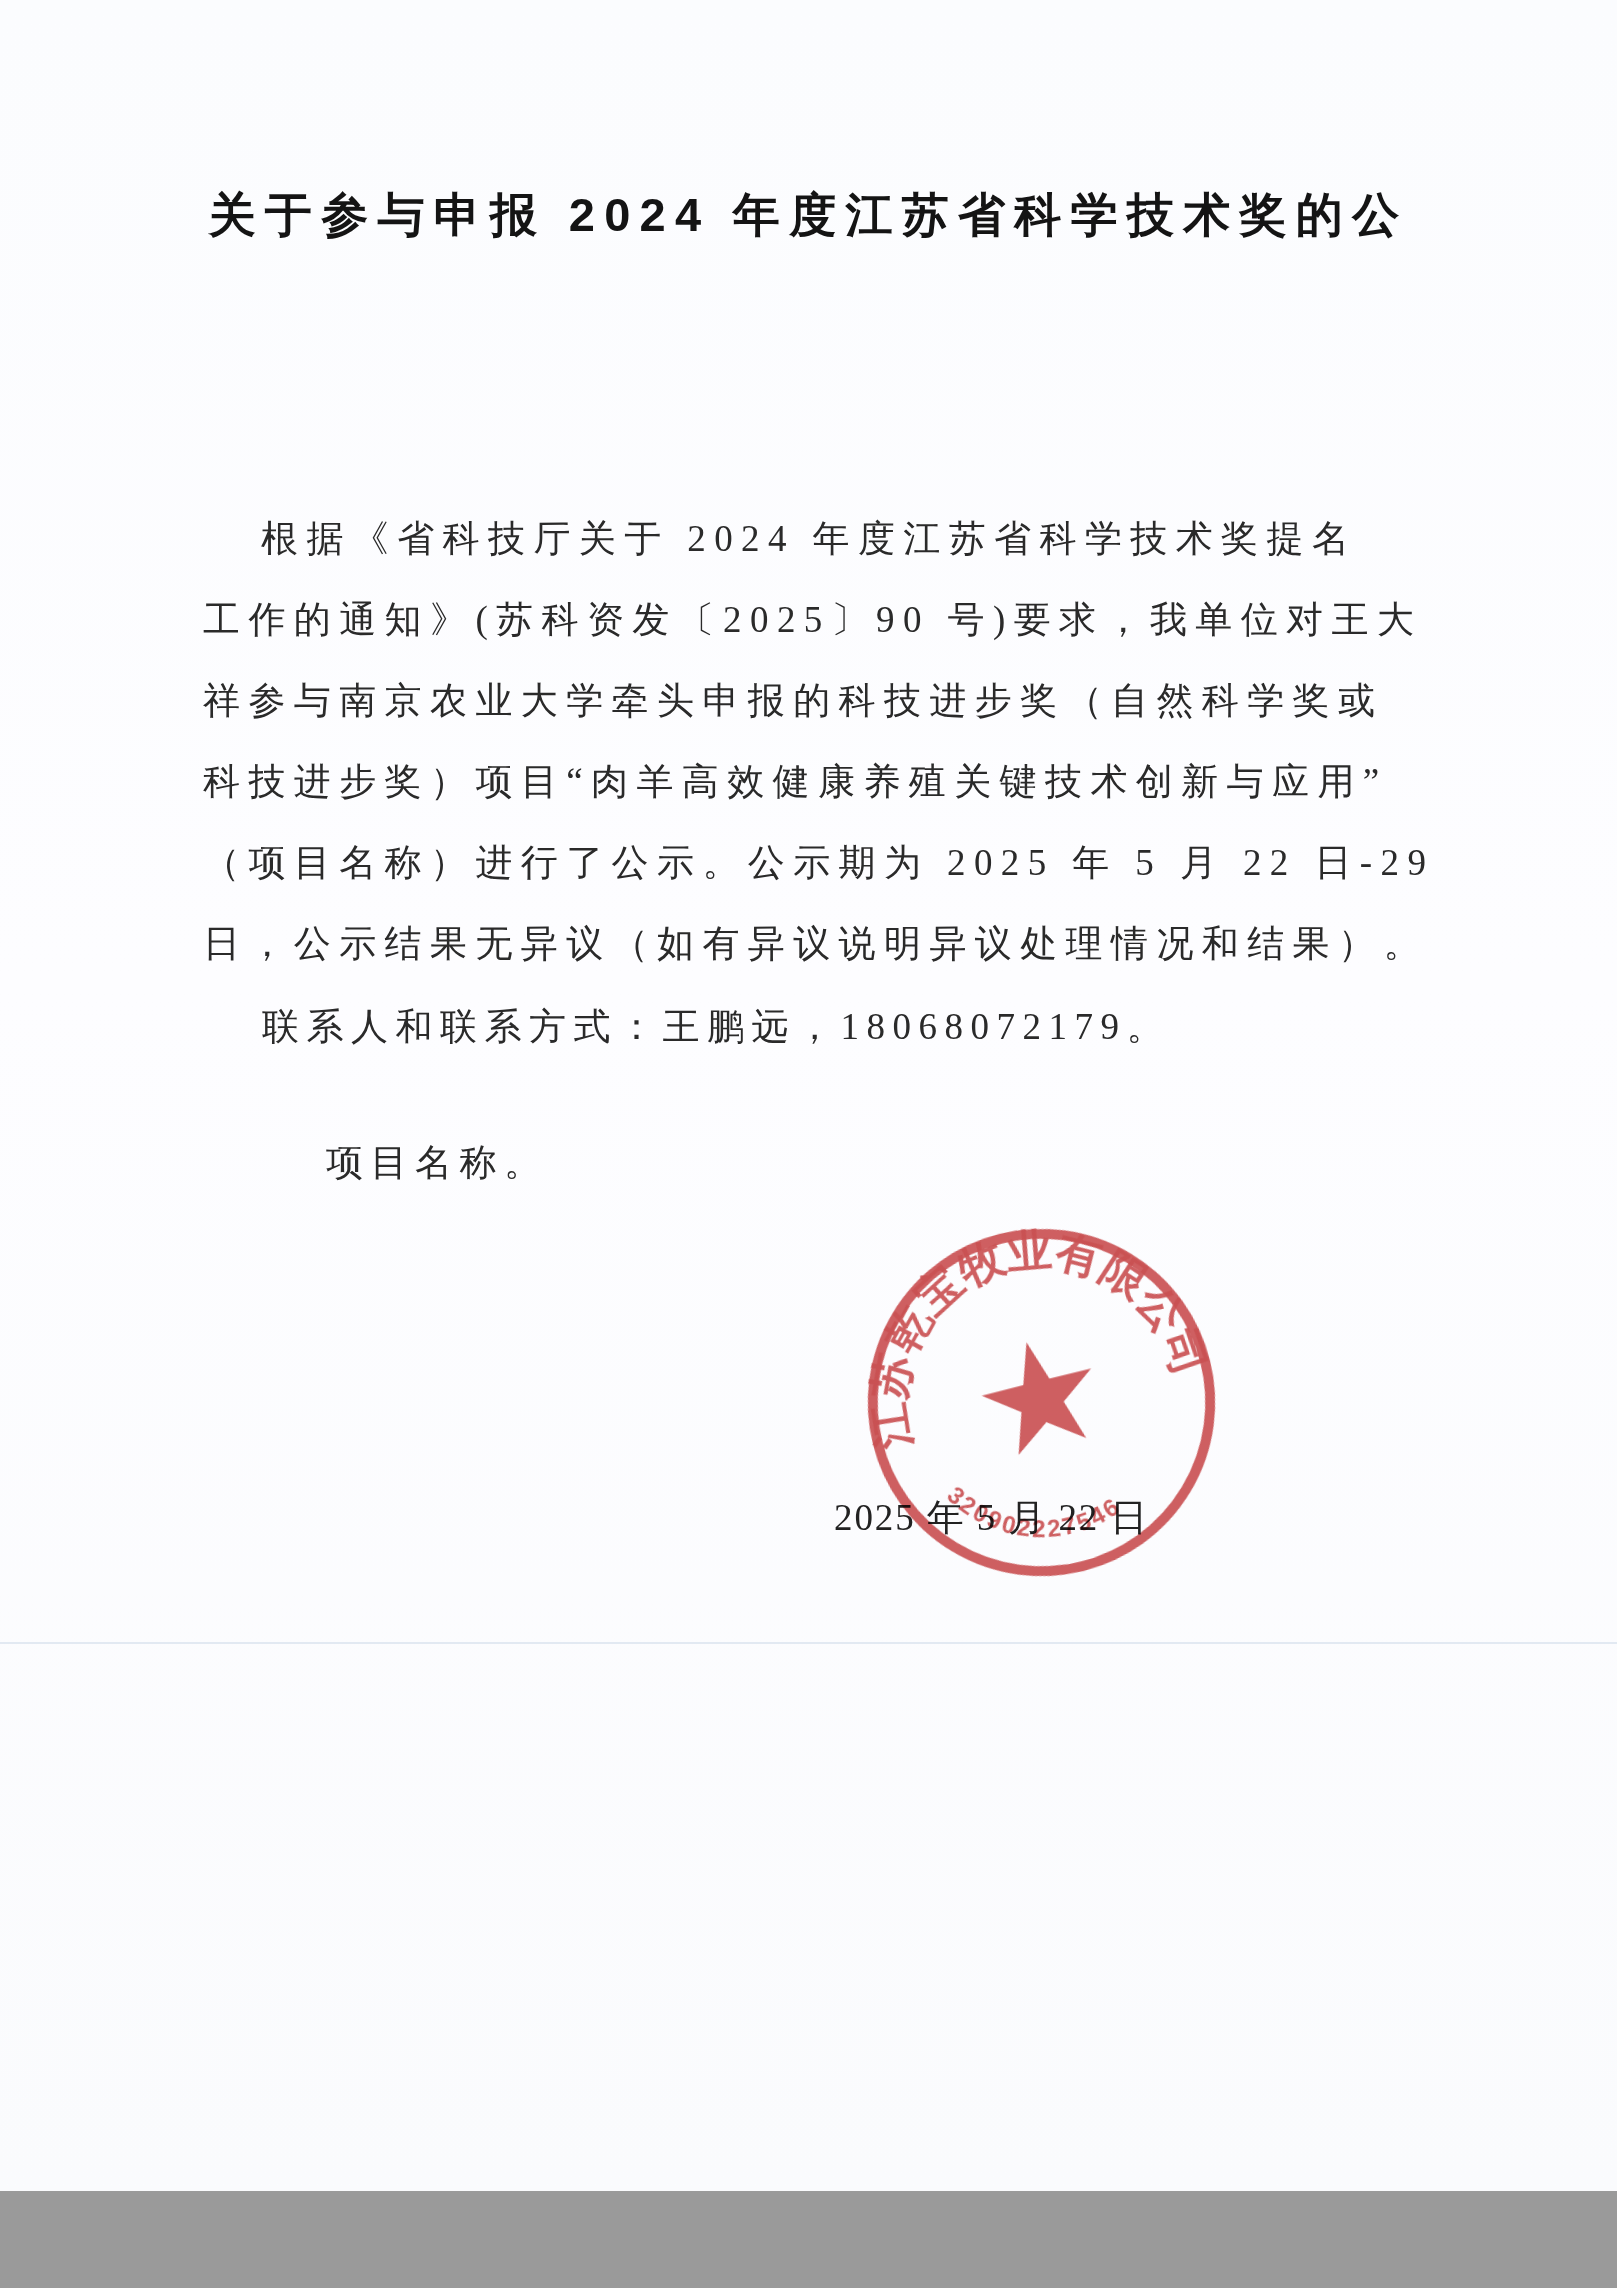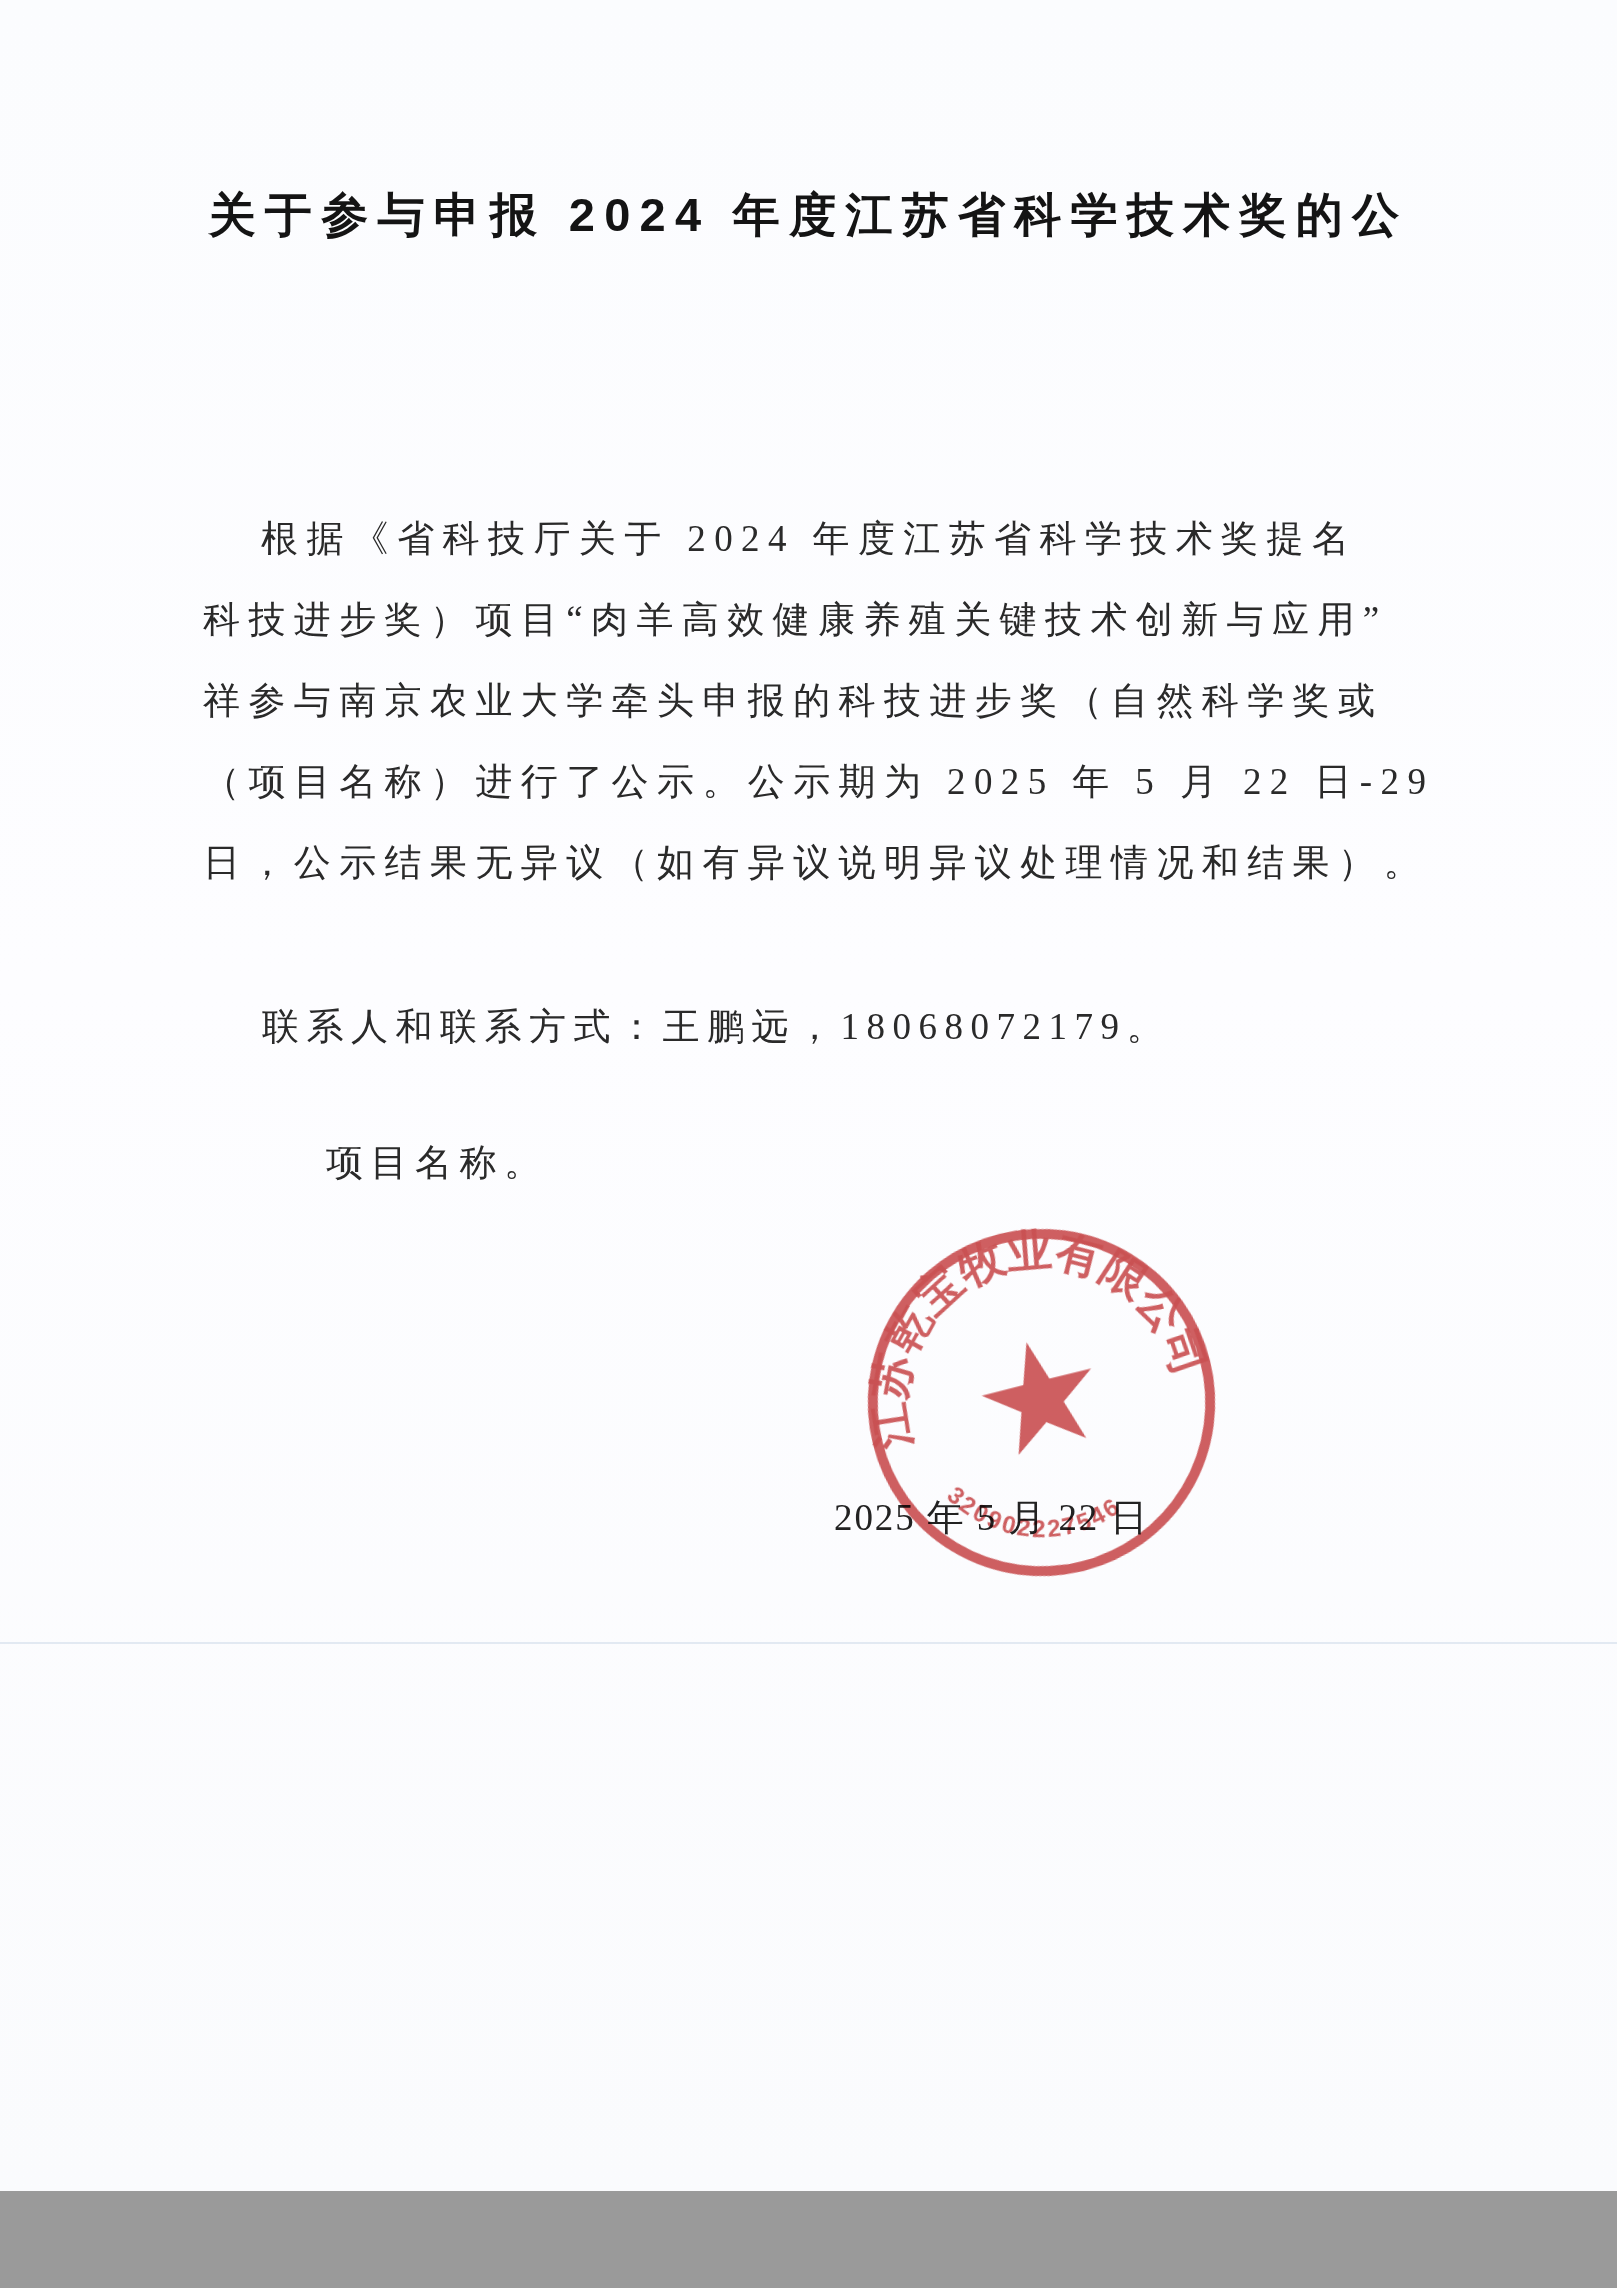--- a/index.html
+++ b/index.html
@@ -66,22 +66,23 @@
 <body>
 
 <div class="page">
 
   <h1 class="title">
     <span class="tl">关于参与申报 2024 年度江苏省科学技术奖的公</span>
   </h1>
 
   <div class="body-text">
     <div class="line indent">根据《省科技厅关于 2024 年度江苏省科学技术奖提名</div>
+    <div class="line">工作的通知》(苏科资发〔2025〕90 号)要求，我单位对王大</div>
+    <div class="line">祥参与南京农业大学牵头申报的科技进步奖（自然科学奖或</div>
     <div class="line">科技进步奖）项目“肉羊高效健康养殖关键技术创新与应用”</div>
-    <div class="line">祥参与南京农业大学牵头申报的科技进步奖（自然科学奖或</div>
     <div class="line">（项目名称）进行了公示。公示期为 2025 年 5 月 22 日-29</div>
     <div class="line">日，公示结果无异议（如有异议说明异议处理情况和结果）。</div>
   </div>
 
   <div class="contact">联系人和联系方式：王鹏远，18068072179。</div>
 
   <div class="closing">项目名称。</div>
 
 
   <div class="sig-date">2025 年 5 月 22 日</div>

